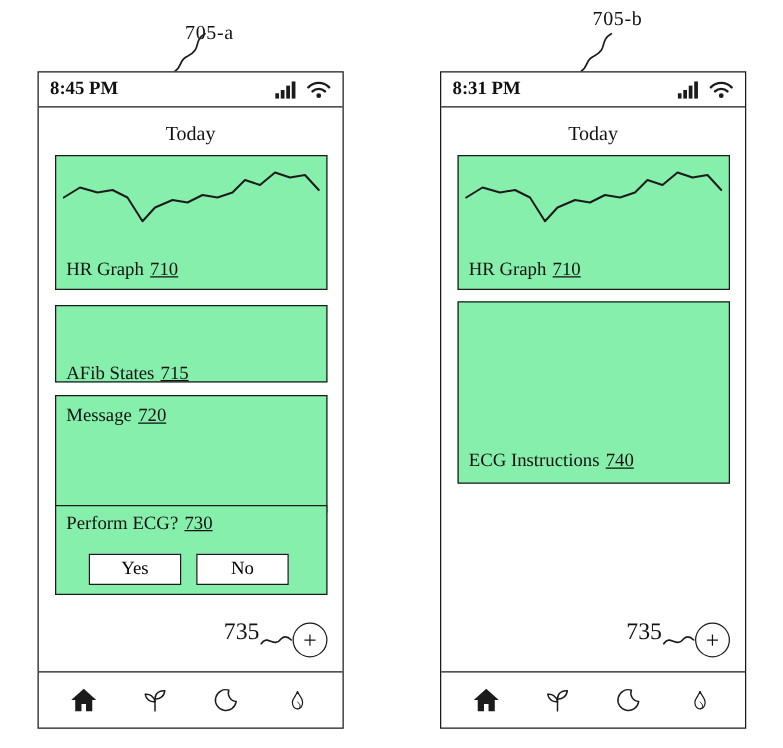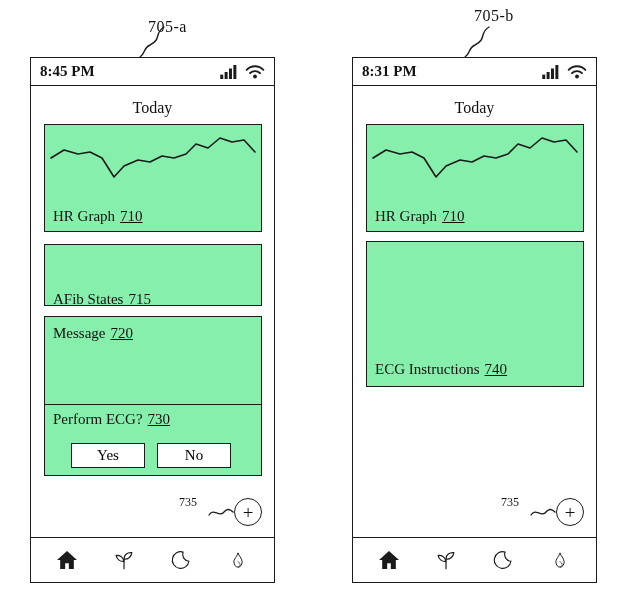--- a/index.html
+++ b/index.html
@@ -34,21 +34,21 @@
   }
   .box-label { position:absolute; left:8px; font-size:15px; white-space:nowrap; }
   .ref { text-decoration:underline; margin-left:5px; }
   .hr-line-svg { position:absolute; left:5px; top:6px; }
   .btn {
     position:absolute; height:25px; width:74px;
     border:1.5px solid #1b1b1b; box-sizing:border-box; background:#fff;
     display:flex; align-items:center; justify-content:center;
     font-size:15px; font-family:"Liberation Serif", serif; padding:0;
   }
-  .add-ref { position:absolute; font-size:12px; }
+  .add-ref { position:absolute; font-size:19px; }
   .plus-btn {
     position:absolute; width:28px; height:28px; border-radius:50%;
     border:1.4px solid #1b1b1b; box-sizing:border-box; background:#fff;
     display:flex; align-items:center; justify-content:center;
     font-size:19px; line-height:1; font-family:"Liberation Serif", serif;
   }
   .navbar {
     position:absolute; left:0; right:0; bottom:0; height:45px;
     border-top:1.7px solid #1b1b1b; box-sizing:border-box;
     display:flex; align-items:center; justify-content:space-around;

